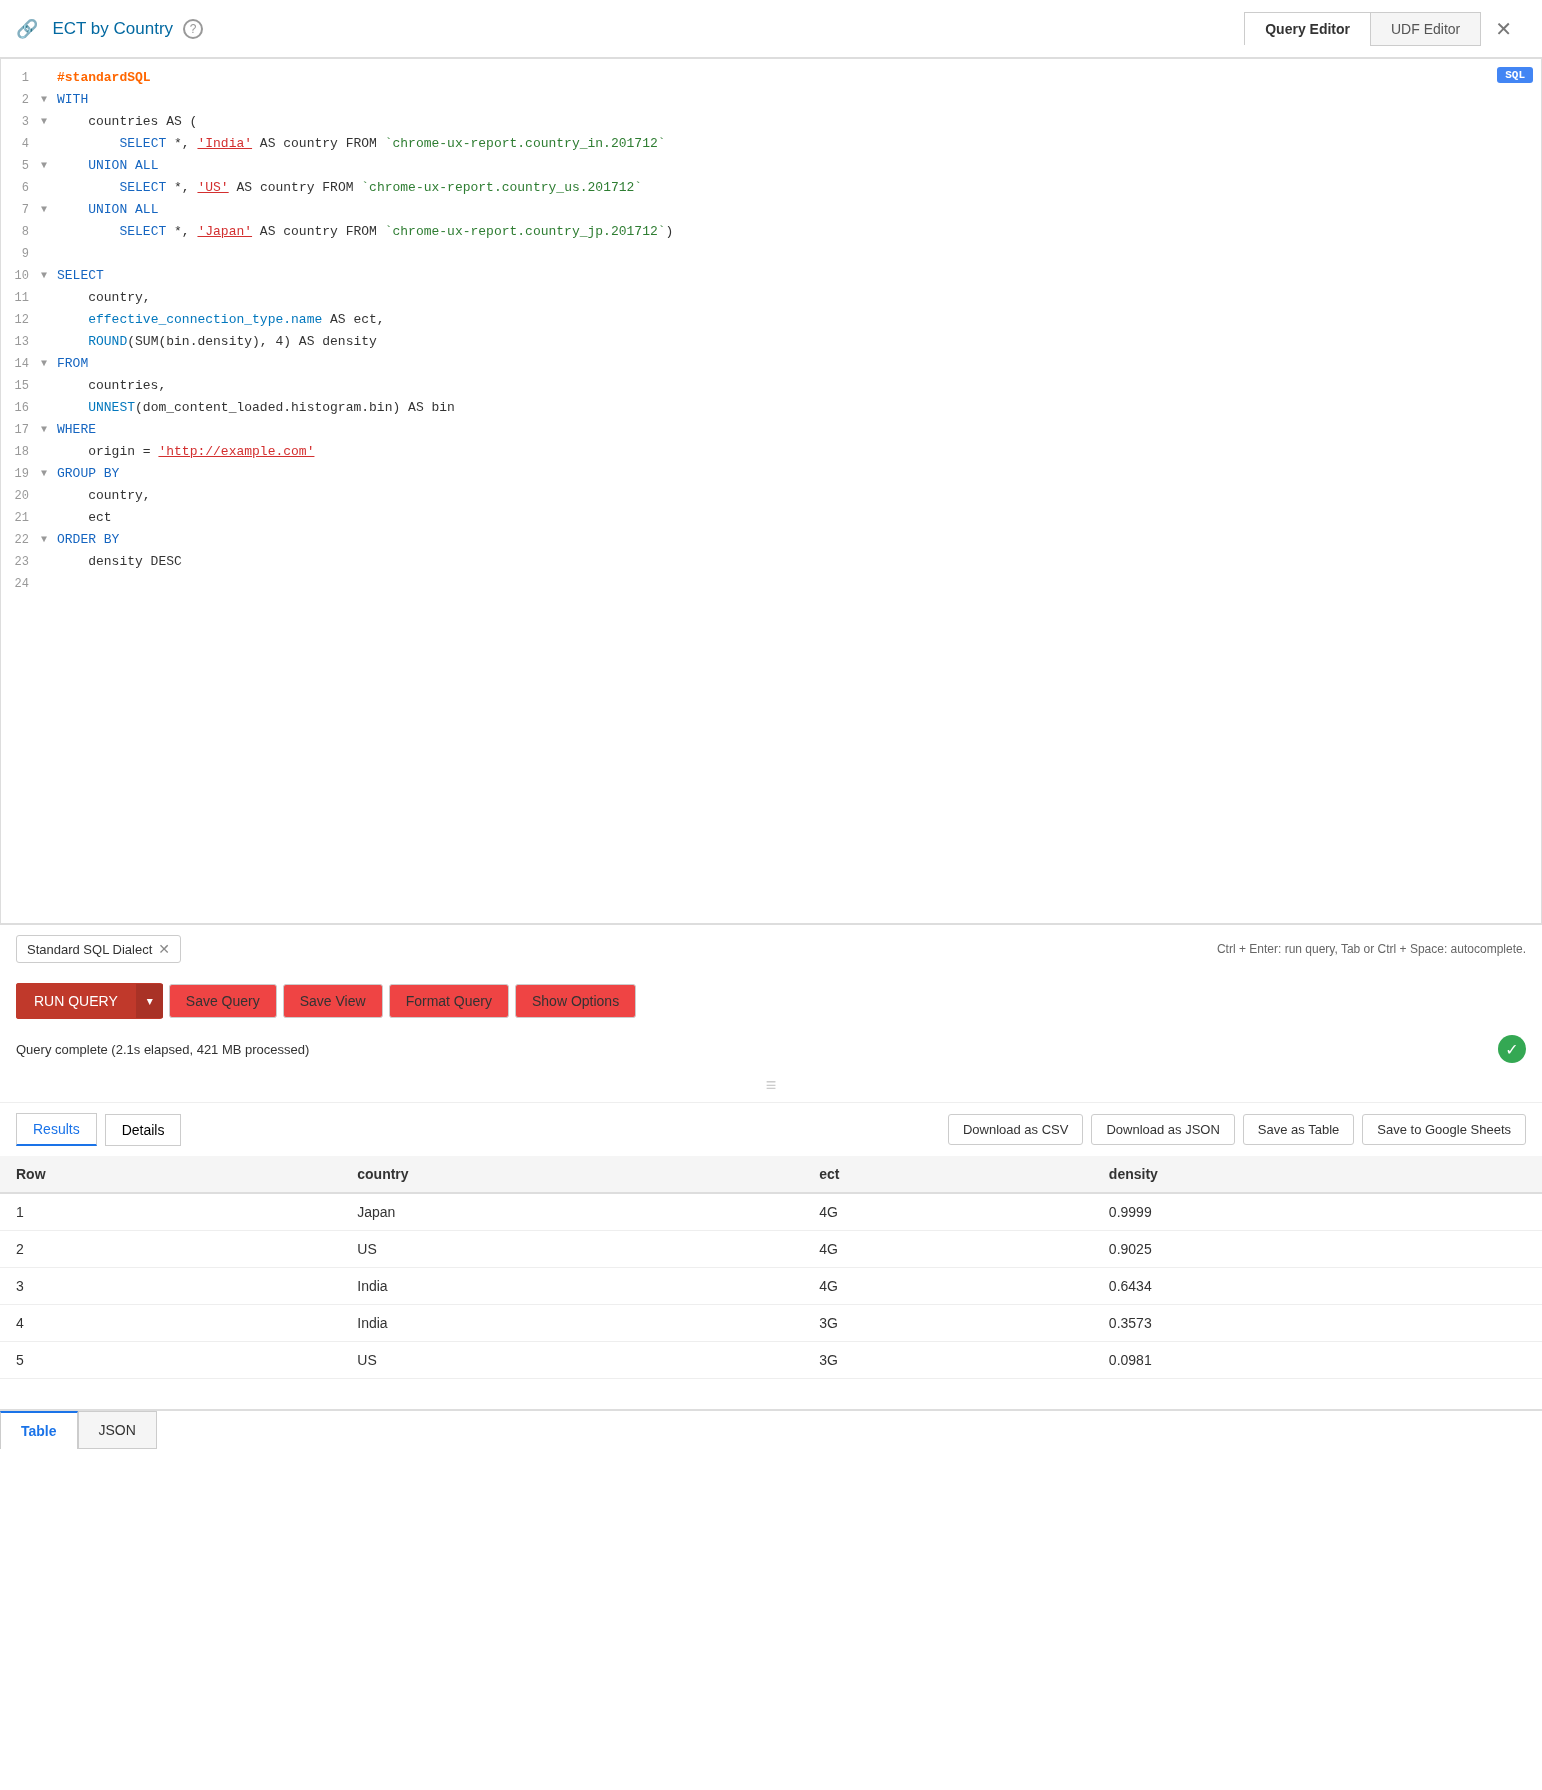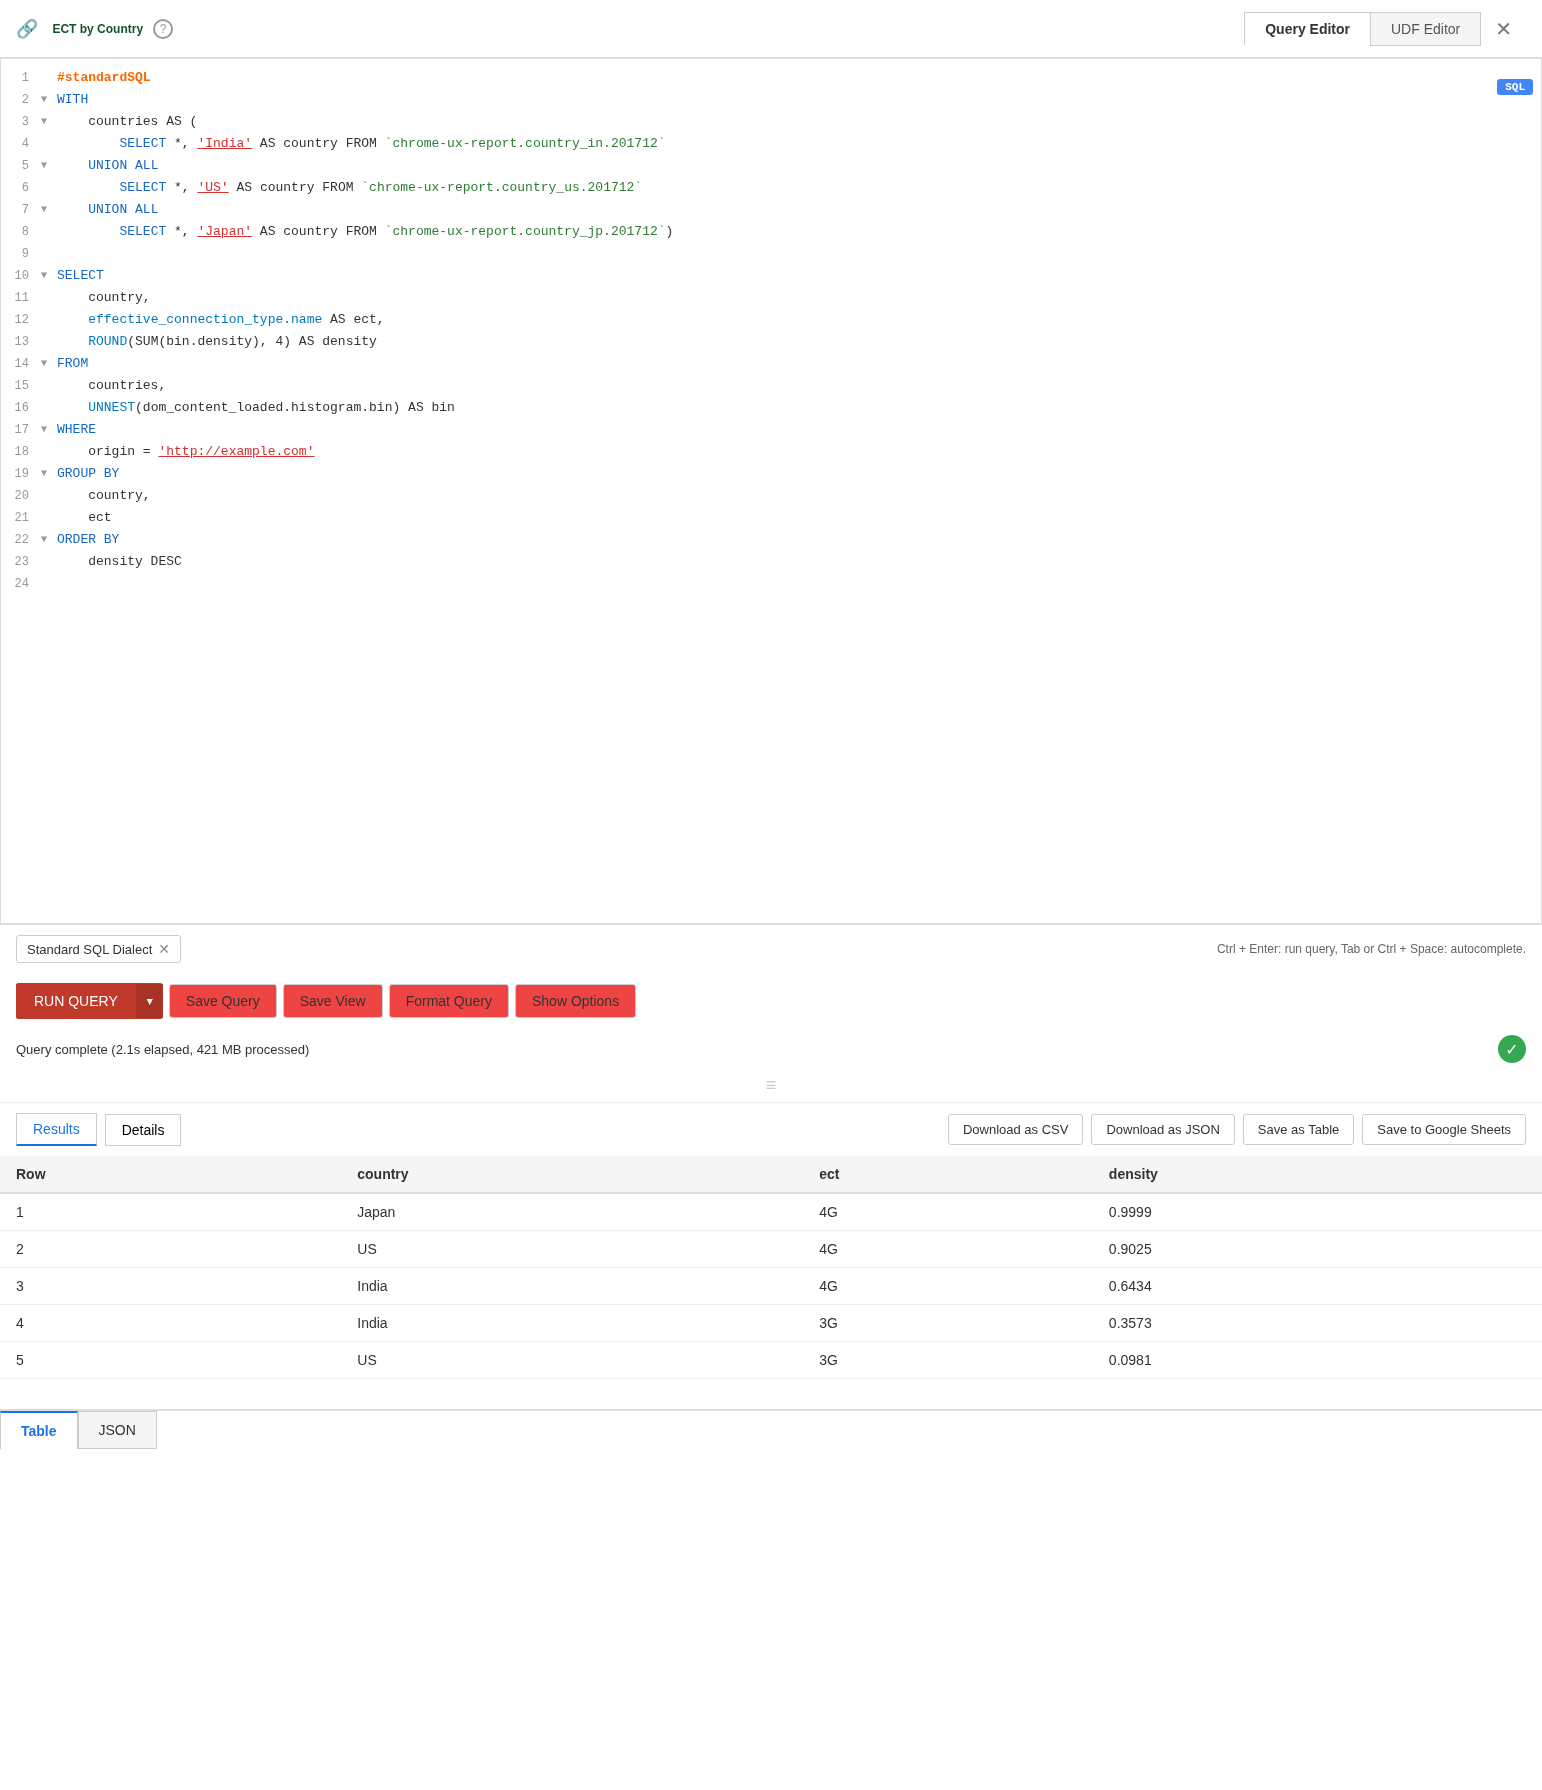--- a/index.html
+++ b/index.html
@@ -20,23 +20,23 @@
       padding: 10px 16px;
       border-bottom: 1px solid #ddd;
       height: 58px;
     }
     .header-left {
       display: flex;
       align-items: center;
       gap: 10px;
     }
     .header-title {
-      font-size: 12px;
-      font-weight: 700;
-      color: #14532d;
+      font-size: 17px;
+      font-weight: 400;
+      color: #0369a1;
     }
     .help-icon {
       width: 20px;
       height: 20px;
       border: 2px solid #999;
       border-radius: 50%;
       display: flex;
       align-items: center;
       justify-content: center;
       color: #999;
@@ -84,21 +84,21 @@
       border: 1px solid #ddd;
       margin: 0;
       background: #fff;
       font-family: 'Courier New', monospace;
       font-size: 13px;
       position: relative;
       min-height: 700px;
     }
     .sql-badge {
       position: absolute;
-      top: 20px;
+      top: 8px;
       right: 8px;
       background: #4285f4;
       color: white;
       font-size: 11px;
       font-weight: bold;
       padding: 2px 8px;
       border-radius: 3px;
     }
     .code-lines {
       padding: 8px 0;

